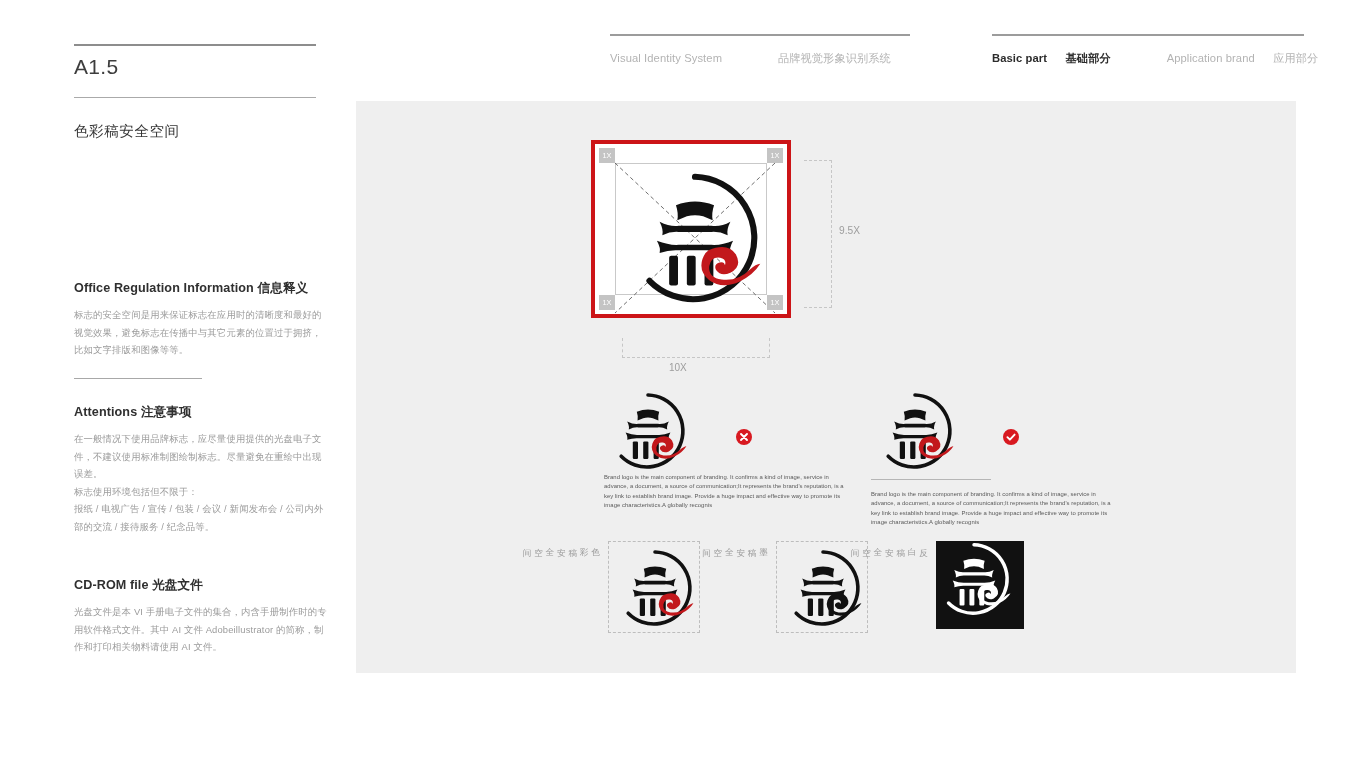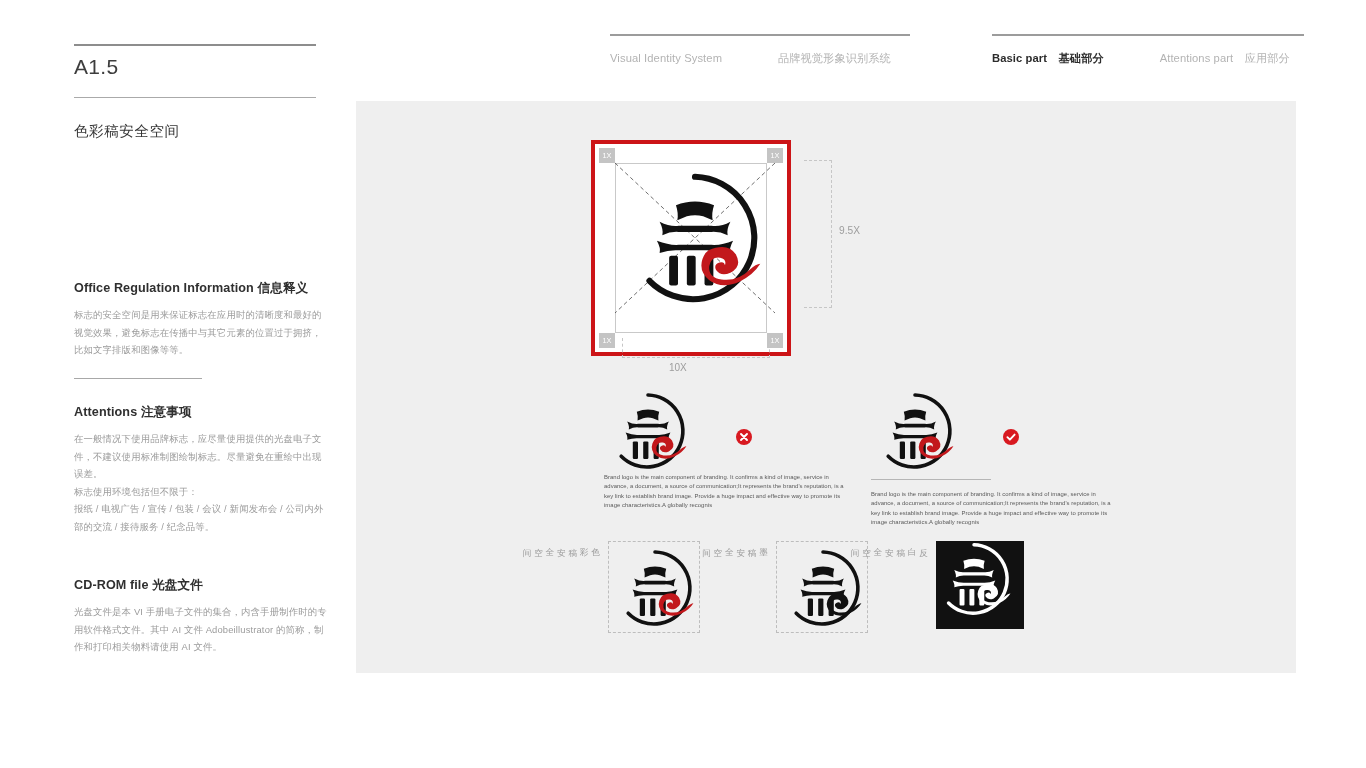--- a/index.html
+++ b/index.html
@@ -28,34 +28,34 @@
   #sect-attentions { top:404px; }
   #sect-cdrom { top:577px; }
 
   
   #top-nav { position:absolute; left:0; top:0; width:1343px; height:80px; }
   .nav-group { position:absolute; top:34px; }
   .nav-rule { position:absolute; top:0; height:1.5px; background:#9c9c9c; }
   .nav-items { position:absolute; top:14px; left:0; white-space:nowrap; }
   .nav-item { font-size:11.2px; color:#b3b3b3; letter-spacing:.1px; display:inline-block; }
   .nav-item.active { color:#2c2c2c; font-weight:700; }
-  .nav-item.cn { margin-left:7px; }
+  .nav-item.cn { margin-left:14px; }
   .nav-gap { display:inline-block; width:47px; }
 
   #nav-left  { left:610px; width:305px; }
   #nav-left .nav-rule { left:0; width:300px; }
   #nav-right { left:992px; width:315px; }
   #nav-right .nav-rule { left:0; width:312px; }
 
   
   #canvas { position:absolute; left:356px; top:101px; width:940px; height:572px; background:#efefef; }
 
   
   #safe-diagram { position:absolute; left:235px; top:39px; width:200px; height:188px; }
-  #red-frame { position:absolute; left:0; top:0; width:200px; height:216px;
+  #red-frame { position:absolute; left:0; top:0; width:200px; height:178px;
                border:4px solid #cc1417; background:#fff; }
   .corner-sq { position:absolute; width:16px; height:15px; background:#c4c4c4;
                color:#fff; font-size:7.4px; line-height:15px; text-align:center; letter-spacing:.1px; }
   #corner-tl { left:4px;  top:4px; }
   #corner-tr { right:4px; top:4px; }
   #corner-bl { left:4px;  bottom:4px; }
   #corner-br { right:4px; bottom:4px; }
   
   #inner-guide { position:absolute; left:20px; top:19px; right:20px; bottom:19px;
                  border:1px solid #c9c9c9; }
@@ -149,21 +149,21 @@
       <span class="nav-gap"></span>
       <span class="nav-item">品牌视觉形象识别系统</span>
     </div>
   </div>
   <div class="nav-group" id="nav-right">
     <div class="nav-rule"></div>
     <div class="nav-items">
       <span class="nav-item active">Basic part</span>
       <span class="nav-item active cn">基础部分</span>
       <span class="nav-gap"></span>
-      <span class="nav-item">Attentions part</span>
+      <span class="nav-item">Application brand</span>
       <span class="nav-item cn">应用部分</span>
     </div>
   </div>
 </div>
 
 <div id="canvas">
 
   <div id="safe-diagram">
 
     <div id="red-frame">

